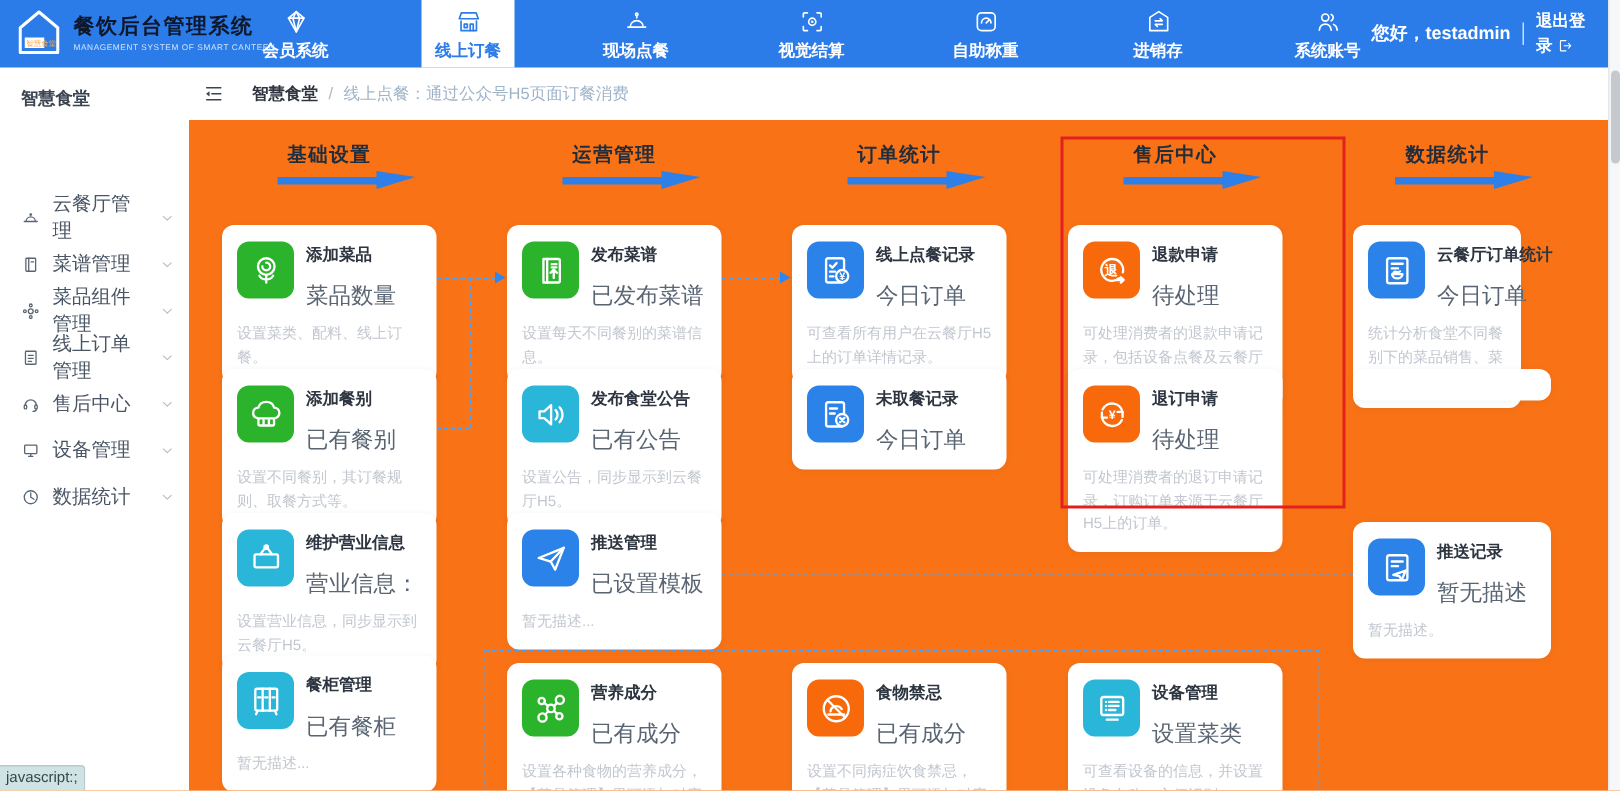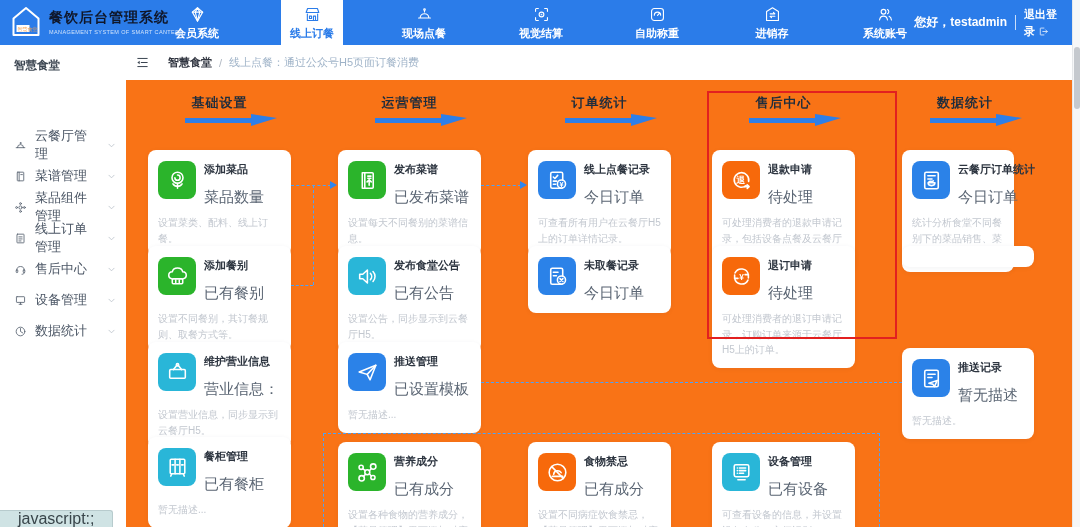--- a/index.html
+++ b/index.html
@@ -62,21 +62,21 @@
   .hline { position:absolute; height:0; border-top:1px dashed #4da2f8; }
   .vline { position:absolute; width:0; border-left:1px dashed #4da2f8; }
   .arrow-r { position:absolute; width:0; height:0; border-left:7px solid #2e86f0; border-top:4px solid transparent; border-bottom:4px solid transparent; }
   .arrow-d { position:absolute; width:0; height:0; border-top:7px solid #2e86f0; border-left:4px solid transparent; border-right:4px solid transparent; }
 
   
   .scrollbar { position:absolute; right:0; top:0; width:8px; bottom:0; background:#f6f7f8; border-left:1px solid #e6e8ea; z-index:20; }
   .scroll-thumb { position:absolute; left:1px; top:47px; width:6px; height:62px; background:#c5c9ce; border-radius:3px; cursor:pointer; }
 
   
-  .status-tip { position:absolute; left:0; bottom:0; height:17px; padding:0 18px; background:#cfe3e4; border:1px solid #b7cbcd; border-left:none; border-bottom:none; border-top-right-radius:3px; font-size:16px; color:#38454a; line-height:16px; z-index:30; }
+  .status-tip { position:absolute; left:0; bottom:0; height:17px; padding:0 4px; background:#cfe3e4; border:1px solid #b7cbcd; border-left:none; border-bottom:none; border-top-right-radius:3px; font-size:10px; color:#38454a; line-height:16px; z-index:30; }
   .icontext { stroke:none; fill:#fff; font-weight:bold; }
 </style>
 </head>
 <body>
 
 <div class="header">
   <div class="logo">
     <span>
       <svg width="32" height="34" viewBox="0 0 32 34">
           <path d="M16 3L3.5 13.5V30h25V13.5z" stroke="#fff" stroke-width="2" fill="none" stroke-linejoin="round"></path>
@@ -579,21 +579,21 @@
   <div class="card" style="left:586px;top:362px">
     <div class="card-top">
       <div class="icon-box c-cyan">
           <svg viewBox="0 0 24 24">
             <rect x="5" y="4.5" width="14" height="11.5" rx="1.5"></rect>
             <path d="M8 7.6h.1M10 7.6h6M8 10.2h.1M10 10.2h6M8 12.8h.1M10 12.8h4M8.5 19h7"></path>
           </svg>
         </div>
       <div class="card-head">
         <div class="card-title">设备管理</div>
-        <div class="card-sub">已有设备</div>
+        <div class="card-sub">设置菜类</div>
       </div>
     </div>
     <div class="card-desc">可查看设备的信息，并设置设备名称，方便识别。</div>
   </div>
 
 </div>
 
 <div class="scrollbar">
   <div class="scroll-thumb"></div>
 </div>

